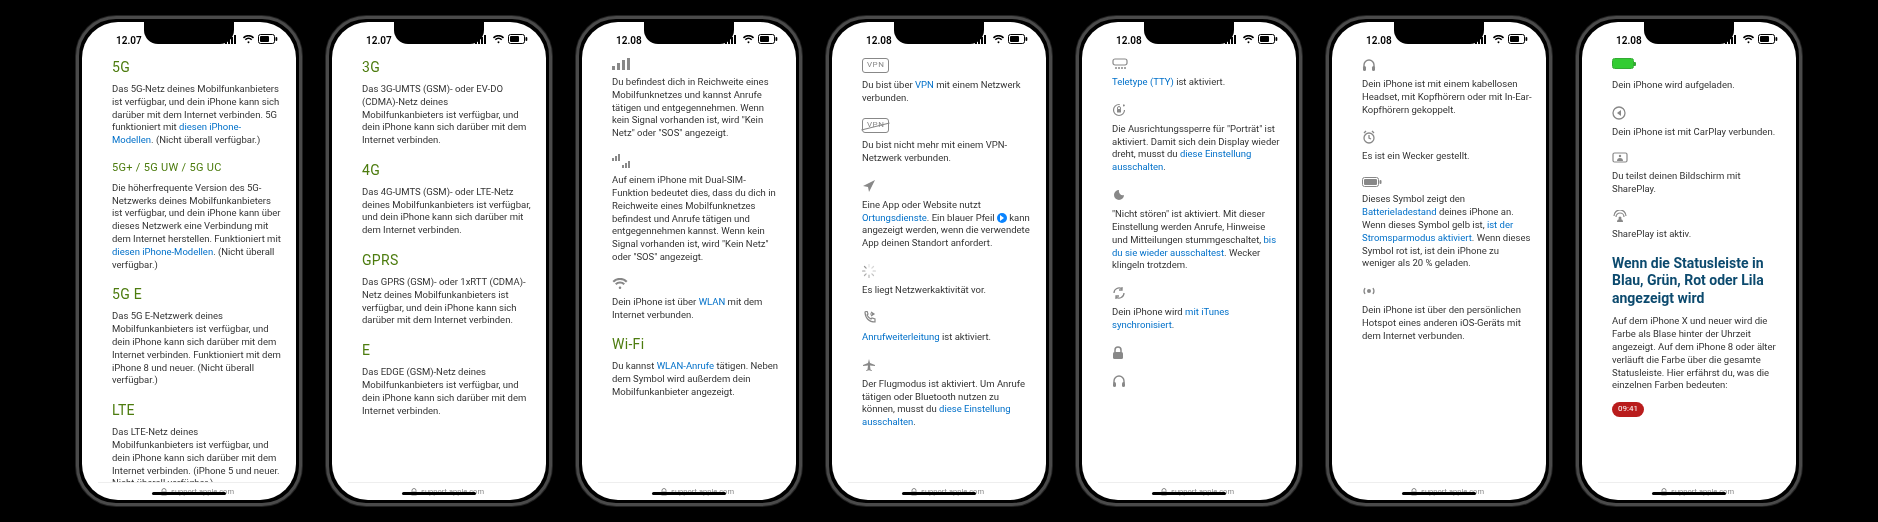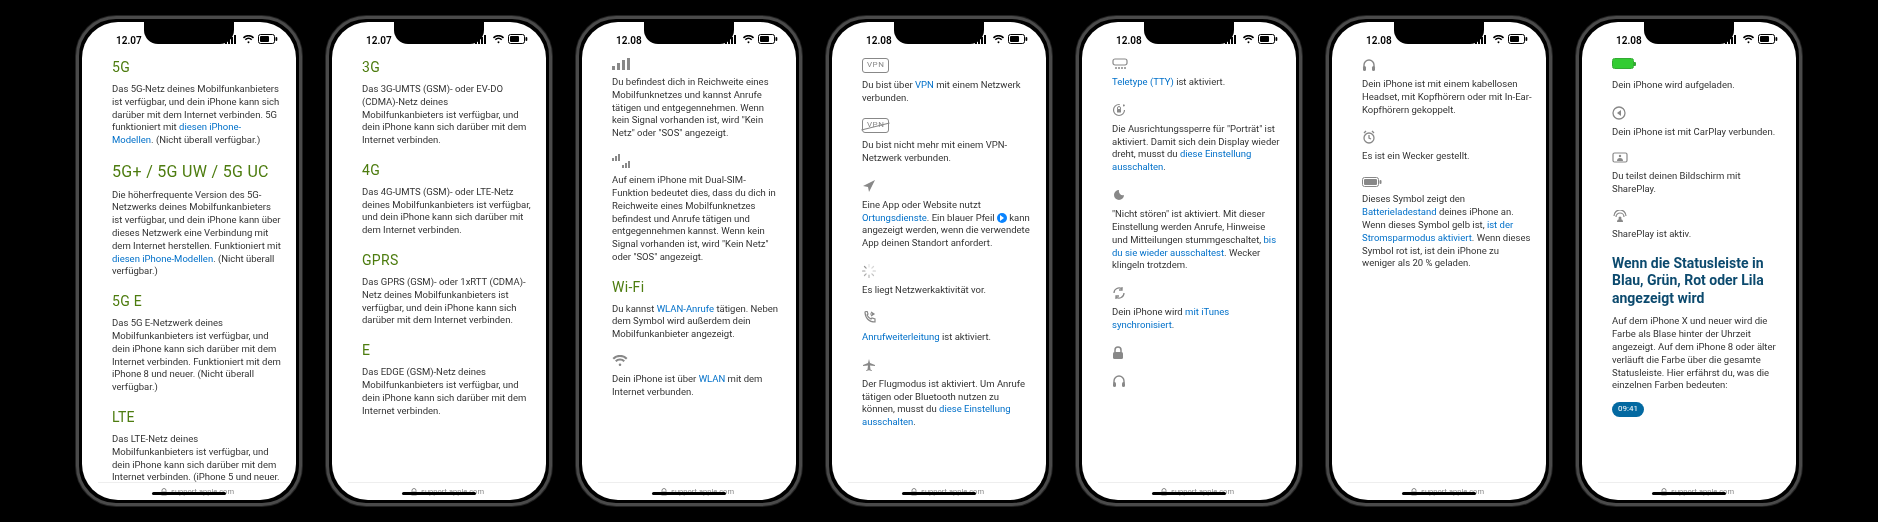--- a/index.html
+++ b/index.html
@@ -74,38 +74,38 @@
     color: #333;
   }
   .entry { margin-bottom: 14px; }
   .entry-head {
     color: #4d7c0f;
     font-size: 14px;
     font-weight: 400;
     margin-bottom: 6px;
     letter-spacing: 0.3px;
   }
-  .entry-head.small { font-size: 16px; }
+  .entry-head.small { font-size: 11px; }
   .entry-icon {
     margin-bottom: 6px;
     color: #777;
   }
   .entry-icon svg { display: block; }
   .desc { color: #333; }
   .desc a, .link { color: #0070c9; text-decoration: none; }
   .section-h2 {
     font-size: 14px;
     font-weight: 700;
     color: #0c4a6e;
     margin: 8px 0 8px;
     line-height: 1.25;
   }
   .pill {
     display: inline-block;
-    background: #0369a1;
+    background: #b91c1c;
     color: #fff;
     font-size: 8px;
     padding: 2px 6px;
     border-radius: 8px;
   }
   .bottom {
     height: 18px;
     flex-shrink: 0;
     display: flex;
     align-items: center;
@@ -297,30 +297,30 @@
                 <rect x="3" y="2" width="2" height="5" fill="#888"></rect>
                 <rect x="6" y="0" width="2" height="7" fill="#888"></rect>
                 <rect x="10" y="11" width="2" height="3" fill="#888"></rect>
                 <rect x="13" y="9" width="2" height="5" fill="#888"></rect>
                 <rect x="16" y="7" width="2" height="7" fill="#888"></rect>
               </svg>
             </div>
             <div class="desc">Auf einem iPhone mit Dual-SIM-Funktion bedeutet dies, dass du dich in Reichweite eines Mobilfunknetzes befindest und Anrufe tätigen und entgegennehmen kannst. Wenn kein Signal vorhanden ist, wird "Kein Netz" oder "SOS" angezeigt.</div>
           </div>
           <div class="entry">
+            <div class="entry-icon">
+              <svg width="16" height="12" viewBox="0 0 16 12">
+                <path d="M8 11a1.3 1.3 0 100-2.6 1.3 1.3 0 000 2.6zM3 5.5a7 7 0 0110 0l-1.5 1.5a5 5 0 00-7 0zM.5 3a10.5 10.5 0 0115 0L14 4.5a8.5 8.5 0 00-12 0z" fill="#888"></path>
+              </svg>
+            </div>
+            <div class="desc">Dein iPhone ist über <a class="link">WLAN</a> mit dem Internet verbunden.</div>
+          </div>
+          <div class="entry">
             <div class="entry-head ">Wi-Fi</div>
             <div class="desc">Du kannst <a class="link">WLAN-Anrufe</a> tätigen. Neben dem Symbol wird außerdem dein Mobilfunkanbieter angezeigt.</div>
-          </div>
-          <div class="entry">
-            <div class="entry-icon">
-              <svg width="16" height="12" viewBox="0 0 16 12">
-                <path d="M8 11a1.3 1.3 0 100-2.6 1.3 1.3 0 000 2.6zM3 5.5a7 7 0 0110 0l-1.5 1.5a5 5 0 00-7 0zM.5 3a10.5 10.5 0 0115 0L14 4.5a8.5 8.5 0 00-12 0z" fill="#888"></path>
-              </svg>
-            </div>
-            <div class="desc">Dein iPhone ist über <a class="link">WLAN</a> mit dem Internet verbunden.</div>
           </div>
         </div>
         <div class="bottom">
           <svg width="8" height="8">
             <rect x="1" y="3.5" width="6" height="4" rx="1" fill="#888"></rect>
             <path d="M2 3.5V2.5a2 2 0 014 0v1" fill="none" stroke="#888" stroke-width="1"></path>
           </svg>
           <span>support.apple.com</span>
         </div>
         <div class="home-ind"></div>
@@ -545,20 +545,29 @@
           <div class="entry">
             <div class="entry-icon">
               <svg width="20" height="10">
                 <rect x="0.5" y="0.5" width="16" height="9" rx="2" fill="none" stroke="#888" stroke-width="1"></rect>
                 <rect x="2" y="2" width="13" height="6" rx="1" fill="#888"></rect>
                 <rect x="17.5" y="3" width="2" height="4" rx="1" fill="#888"></rect>
               </svg>
             </div>
             <div class="desc">Dieses Symbol zeigt den <a class="link">Batterieladestand</a> deines iPhone an. Wenn dieses Symbol gelb ist, <a class="link">ist der Stromsparmodus aktiviert</a>. Wenn dieses Symbol rot ist, ist dein iPhone zu weniger als 20 % geladen.</div>
           </div>
+          <div class="entry">
+            <div class="entry-icon">
+              <svg width="14" height="14">
+                <circle cx="7" cy="7" r="2" fill="#888"></circle>
+                <path d="M3 10a5.5 5.5 0 010-6M11 4a5.5 5.5 0 010 6" fill="none" stroke="#888" stroke-width="1.3"></path>
+              </svg>
+            </div>
+            <div class="desc">Dein iPhone ist über den persönlichen Hotspot eines anderen iOS-Geräts mit dem Internet verbunden.</div>
+          </div>
         </div>
         <div class="bottom">
           <svg width="8" height="8">
             <rect x="1" y="3.5" width="6" height="4" rx="1" fill="#888"></rect>
             <path d="M2 3.5V2.5a2 2 0 014 0v1" fill="none" stroke="#888" stroke-width="1"></path>
           </svg>
           <span>support.apple.com</span>
         </div>
         <div class="home-ind"></div>
       </div>

